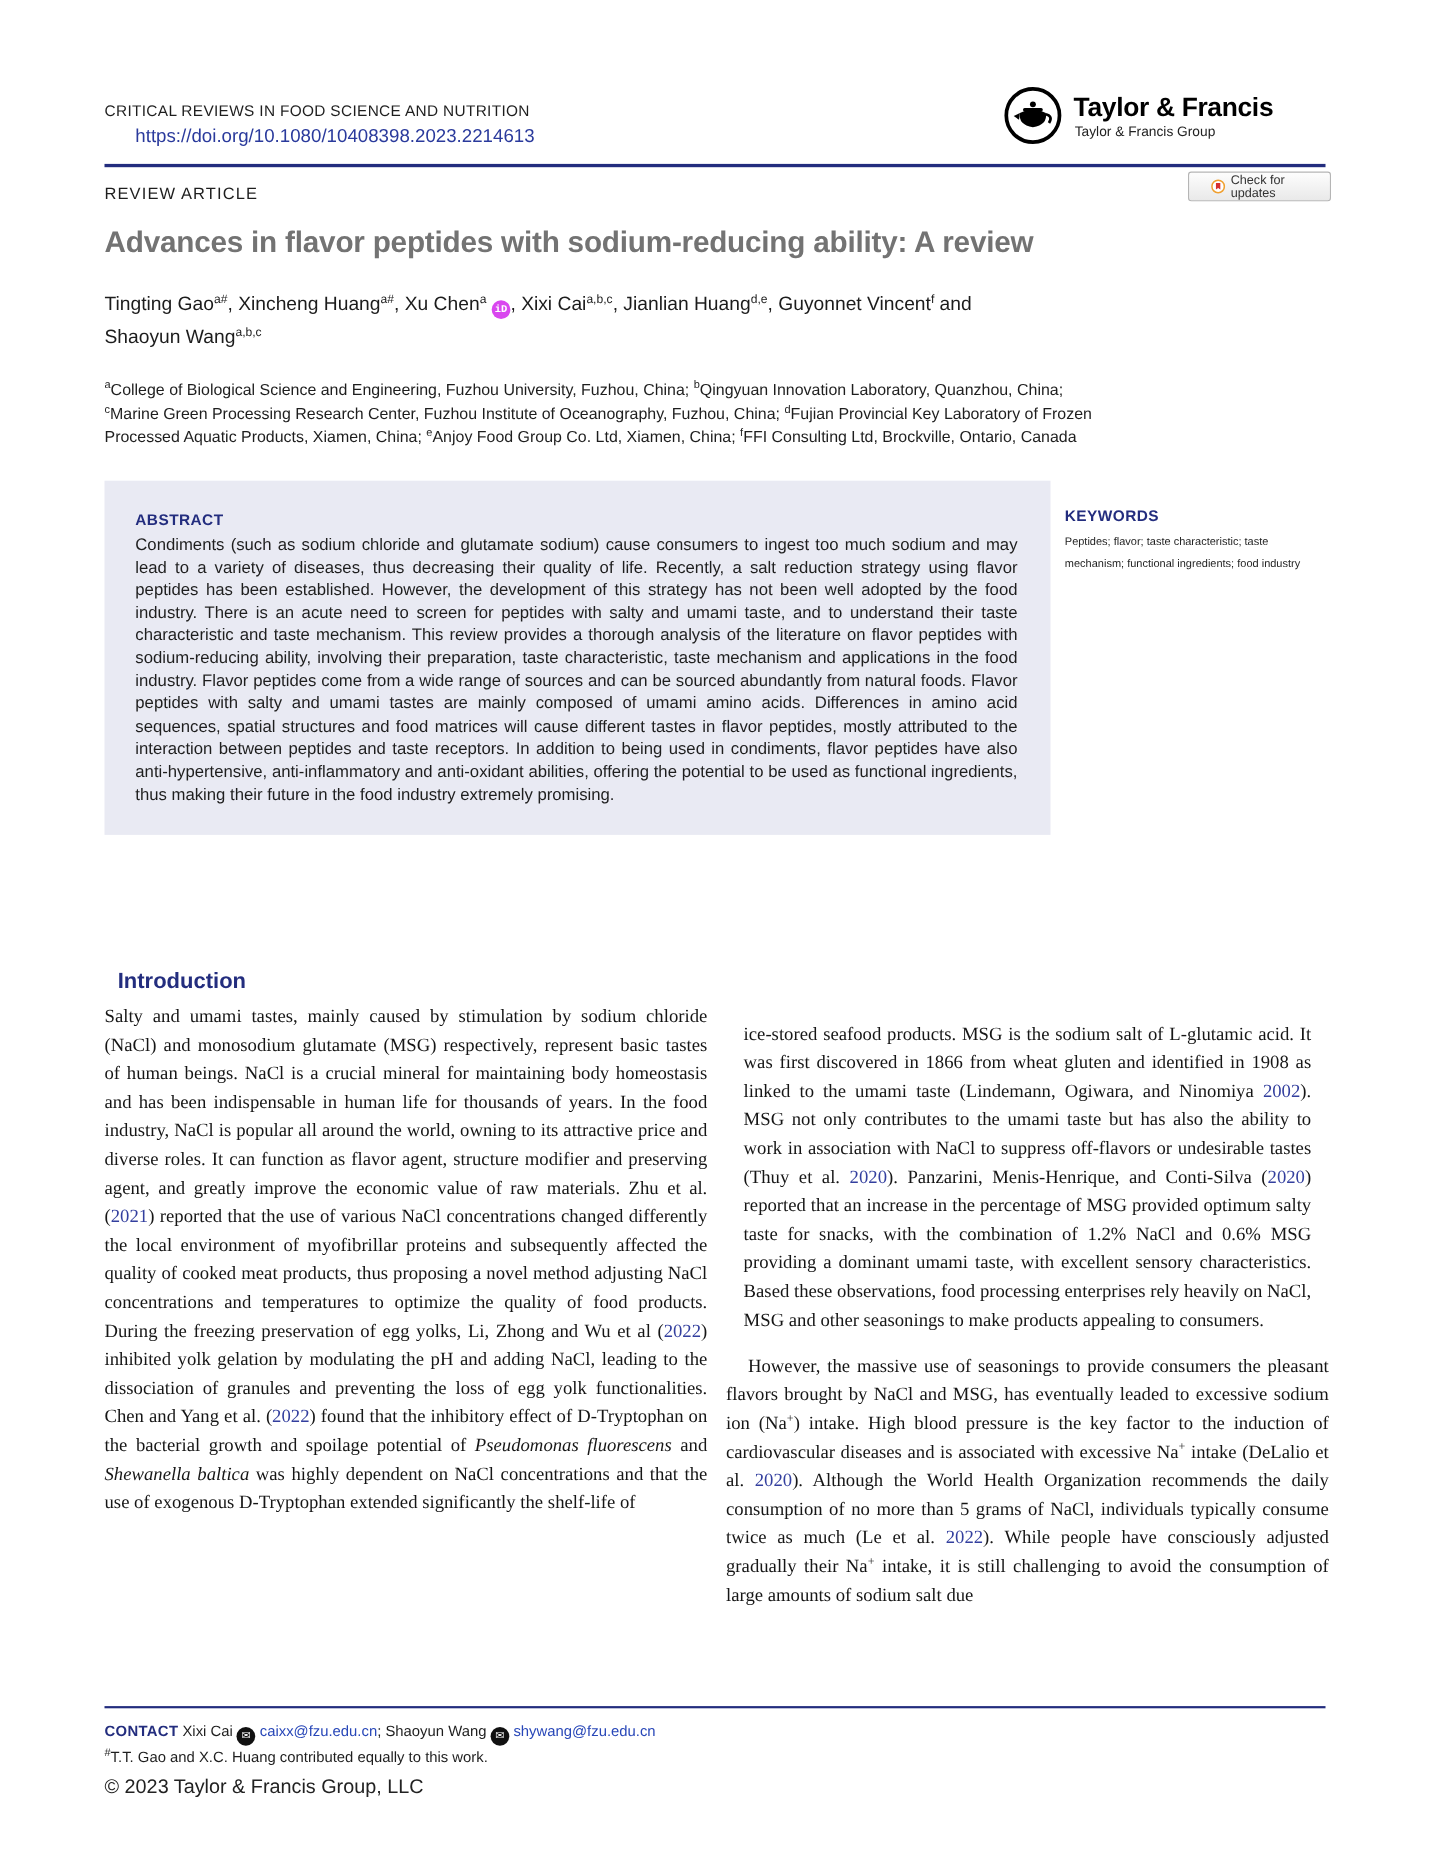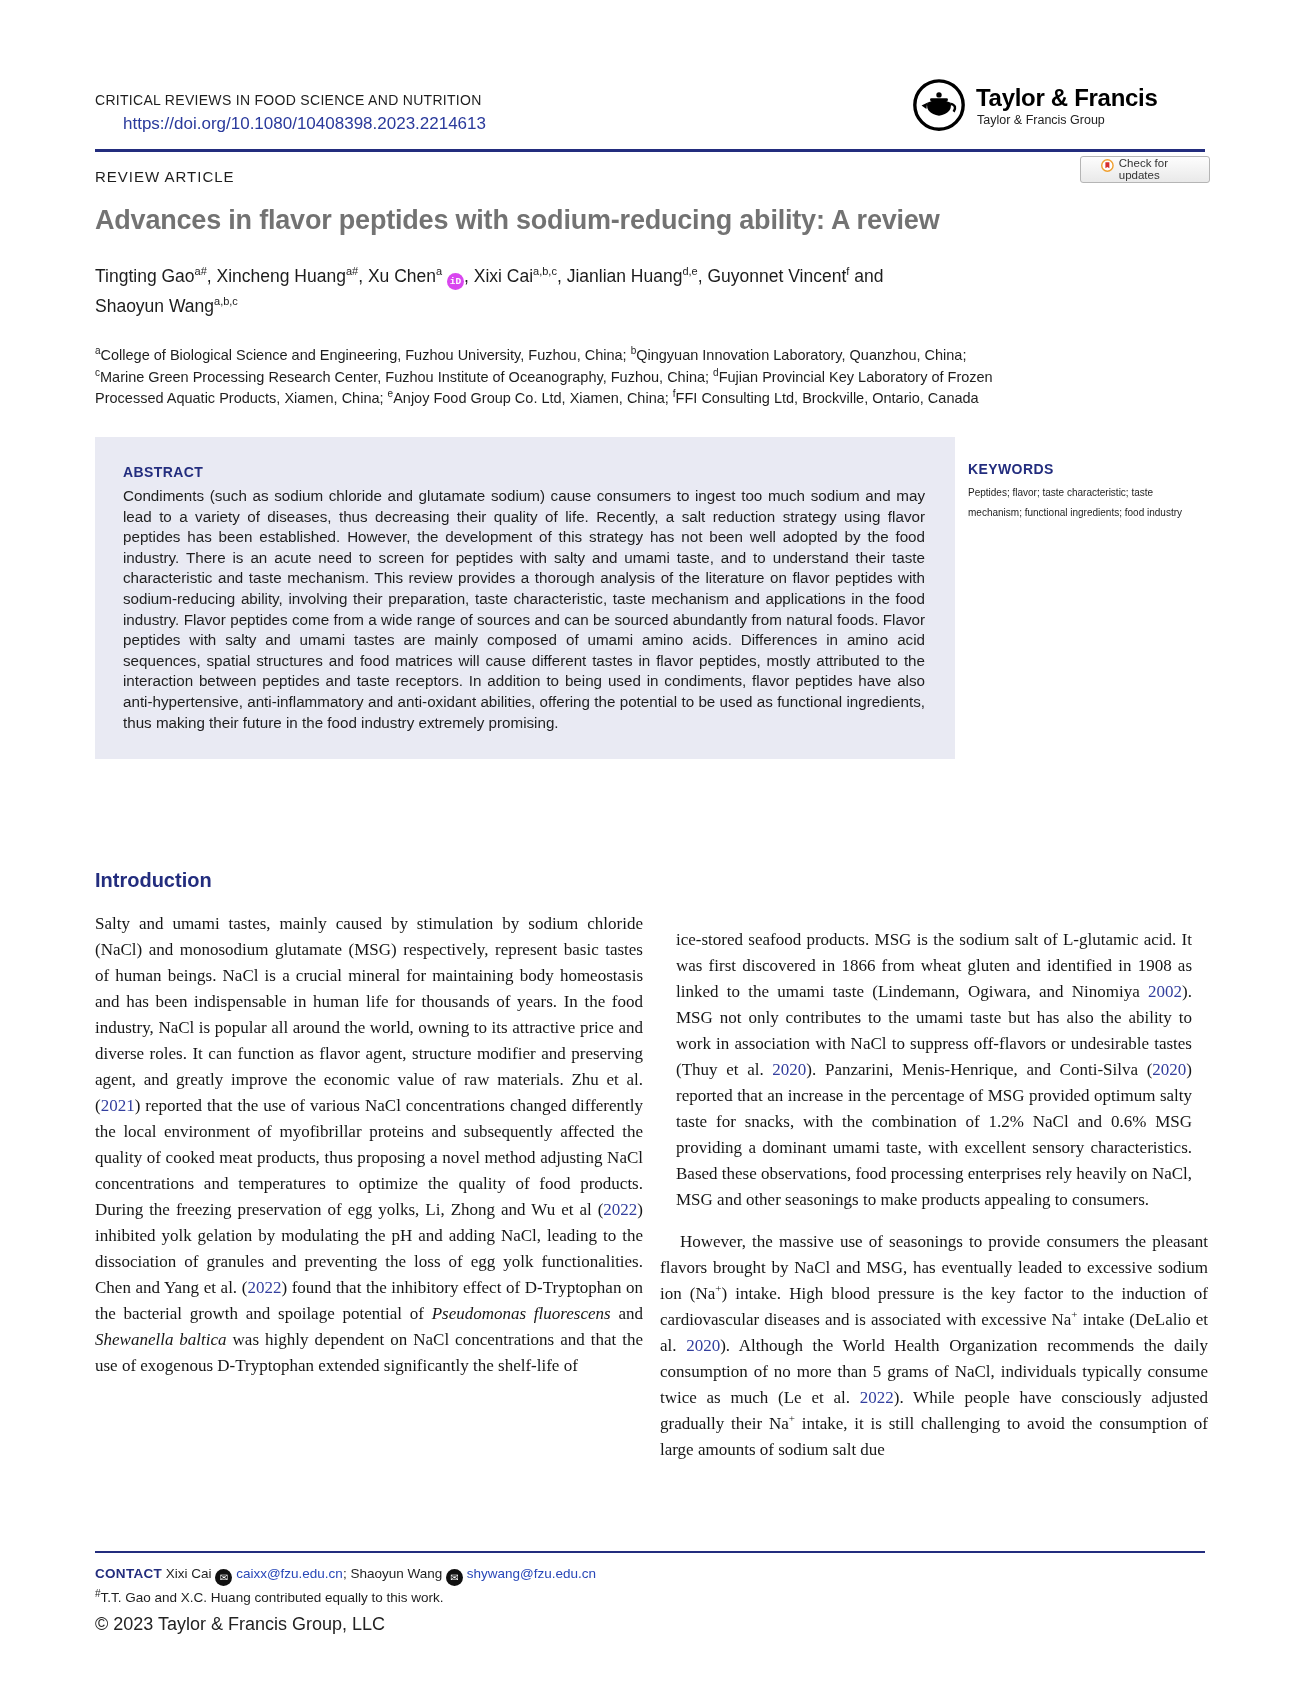--- a/index.html
+++ b/index.html
@@ -8,21 +8,21 @@
   
   .journal-name{left:95px;top:92px;font-size:14px;letter-spacing:.3px;color:#1e1e1e;font-weight:500;}
   .doi-link{left:91px;top:114px;font-size:17px;color:#2a3a9c;text-decoration:none;margin-left:32px;}
   .tf-logo-circle{left:912px;top:78px;width:54px;height:54px;}
   .tf-logo-name{left:976px;top:84px;font-size:24px;font-weight:600;color:#000;letter-spacing:-.3px;}
   .tf-logo-group{left:977px;top:113px;font-size:12.5px;color:#222;}
   .rule{background:#232d7e;}
   .rule-top{left:95px;top:149px;width:1110px;height:3px;}
   .article-type{left:95px;top:168px;font-size:15px;letter-spacing:1px;color:#1e1e1e;font-weight:500;}
   .badge{left:1080px;top:156px;width:130px;height:27px;border:1px solid #b5b5b5;border-radius:3px;
-         background:linear-gradient(#fdfdfd,#e9e9e9);display:flex;gap:5px;padding:0 20px;box-sizing:border-box;}
+         background:linear-gradient(#fdfdfd,#e9e9e9);display:flex;align-items:center;gap:5px;padding:0 20px;box-sizing:border-box;}
   .badge-label{font-size:11.5px;color:#333;}
   
   .article-title{left:95px;top:205px;width:1100px;font-size:27px;font-weight:bold;color:#737373;letter-spacing:-.2px;}
   .authors-line1{left:95px;top:266px;width:1160px;font-size:17.5px;color:#1c1c1c;white-space:nowrap;}
   .authors-line2{left:95px;top:296px;width:1160px;font-size:17.5px;color:#1c1c1c;white-space:nowrap;}
   .authors-line1 sup,.authors-line2 sup{font-size:11px;line-height:0;color:#1c1c1c;}
   .affiliations{left:95px;top:345px;width:1120px;font-size:14.5px;line-height:21.5px;color:#1e1e1e;}
   .affiliations sup{font-size:10px;line-height:0;}
   .affil-line{white-space:nowrap;}
   
@@ -102,21 +102,21 @@
   <div class="abs abstract-box">
     <div class="abstract-label">ABSTRACT</div>
     <div class="abstract-text">Condiments (such as sodium chloride and glutamate sodium) cause consumers to ingest too much sodium and may lead to a variety of diseases, thus decreasing their quality of life. Recently, a salt reduction strategy using flavor peptides has been established. However, the development of this strategy has not been well adopted by the food industry. There is an acute need to screen for peptides with salty and umami taste, and to understand their taste characteristic and taste mechanism. This review provides a thorough analysis of the literature on flavor peptides with sodium-reducing ability, involving their preparation, taste characteristic, taste mechanism and applications in the food industry. Flavor peptides come from a wide range of sources and can be sourced abundantly from natural foods. Flavor peptides with salty and umami tastes are mainly composed of umami amino acids. Differences in amino acid sequences, spatial structures and food matrices will cause different tastes in flavor peptides, mostly attributed to the interaction between peptides and taste receptors. In addition to being used in condiments, flavor peptides have also anti-hypertensive, anti-inflammatory and anti-oxidant abilities, offering the potential to be used as functional ingredients, thus making their future in the food industry extremely promising.</div>
   </div>
 
   <div class="abs keywords">
     <div class="keywords-label">KEYWORDS</div>
     <div class="keywords-text">Peptides; flavor; taste characteristic; taste mechanism; functional ingredients; food industry</div>
   </div>
 
-  <h2 class="abs intro-heading" style="margin:0;">Introduction</h2>
+  <h2 class="abs intro-heading" style="margin:12px;">Introduction</h2>
 
   <div class="abs body-col col-left"><span>Salty and umami tastes, mainly caused by stimulation by sodium chloride (NaCl) and monosodium glutamate (MSG) respectively, represent basic tastes of human beings. NaCl is a crucial mineral for maintaining body homeostasis and has been indispensable in human life for thousands of years. In the food industry, NaCl is popular all around the world, owning to its attractive price and diverse roles. It can function as flavor agent, structure modifier and preserving agent, and greatly improve the economic value of raw materials. Zhu et al. (</span><span class="cite">2021</span><span>) reported that the use of various NaCl concentrations changed differently the local environment of myofibrillar proteins and subsequently affected the quality of cooked meat products, thus proposing a novel method adjusting NaCl concentrations and temperatures to optimize the quality of food products. During the freezing preservation of egg yolks, Li, Zhong and Wu et al (</span><span class="cite">2022</span><span>) inhibited yolk gelation by modulating the pH and adding NaCl, leading to the dissociation of granules and preventing the loss of egg yolk functionalities. Chen and Yang et al. (</span><span class="cite">2022</span><span>) found that the inhibitory effect of D-Tryptophan on the bacterial growth and spoilage potential of </span><span class="i">Pseudomonas fluorescens</span><span> and </span><span class="i">Shewanella baltica</span><span> was highly dependent on NaCl concentrations and that the use of exogenous D-Tryptophan extended significantly the shelf-life of</span></div>
 
   <div class="abs body-col col-right">
     <p class="para1"><span>ice-stored seafood products. MSG is the sodium salt of L-glutamic acid. It was first discovered in 1866 from wheat gluten and identified in 1908 as linked to the umami taste (Lindemann, Ogiwara, and Ninomiya </span><span class="cite">2002</span><span>). MSG not only contributes to the umami taste but has also the ability to work in association with NaCl to suppress off-flavors or undesirable tastes (Thuy et al. </span><span class="cite">2020</span><span>). Panzarini, Menis-Henrique, and Conti-Silva (</span><span class="cite">2020</span><span>) reported that an increase in the percentage of MSG provided optimum salty taste for snacks, with the combination of 1.2% NaCl and 0.6% MSG providing a dominant umami taste, with excellent sensory characteristics. Based these observations, food processing enterprises rely heavily on NaCl, MSG and other seasonings to make products appealing to consumers.</span></p>
     <p class="para2"><span>However, the massive use of seasonings to provide consumers the pleasant flavors brought by NaCl and MSG, has eventually leaded to excessive sodium ion (Na</span><sup>+</sup><span>) intake. High blood pressure is the key factor to the induction of cardiovascular diseases and is associated with excessive Na</span><sup>+</sup><span> intake (DeLalio et al. </span><span class="cite">2020</span><span>). Although the World Health Organization recommends the daily consumption of no more than 5 grams of NaCl, individuals typically consume twice as much (Le et al. </span><span class="cite">2022</span><span>). While people have consciously adjusted gradually their Na</span><sup>+</sup><span> intake, it is still challenging to avoid the consumption of large amounts of sodium salt due</span></p>
   </div>
 
   <div class="abs rule rule-bottom"></div>
   <div class="abs contact-line"><span class="contact-label">CONTACT</span><span> Xixi Cai </span><span class="mail">✉</span><span> </span><span class="link">caixx@fzu.edu.cn</span><span>; Shaoyun Wang </span><span class="mail">✉</span><span> </span><span class="link">shywang@fzu.edu.cn</span></div>

